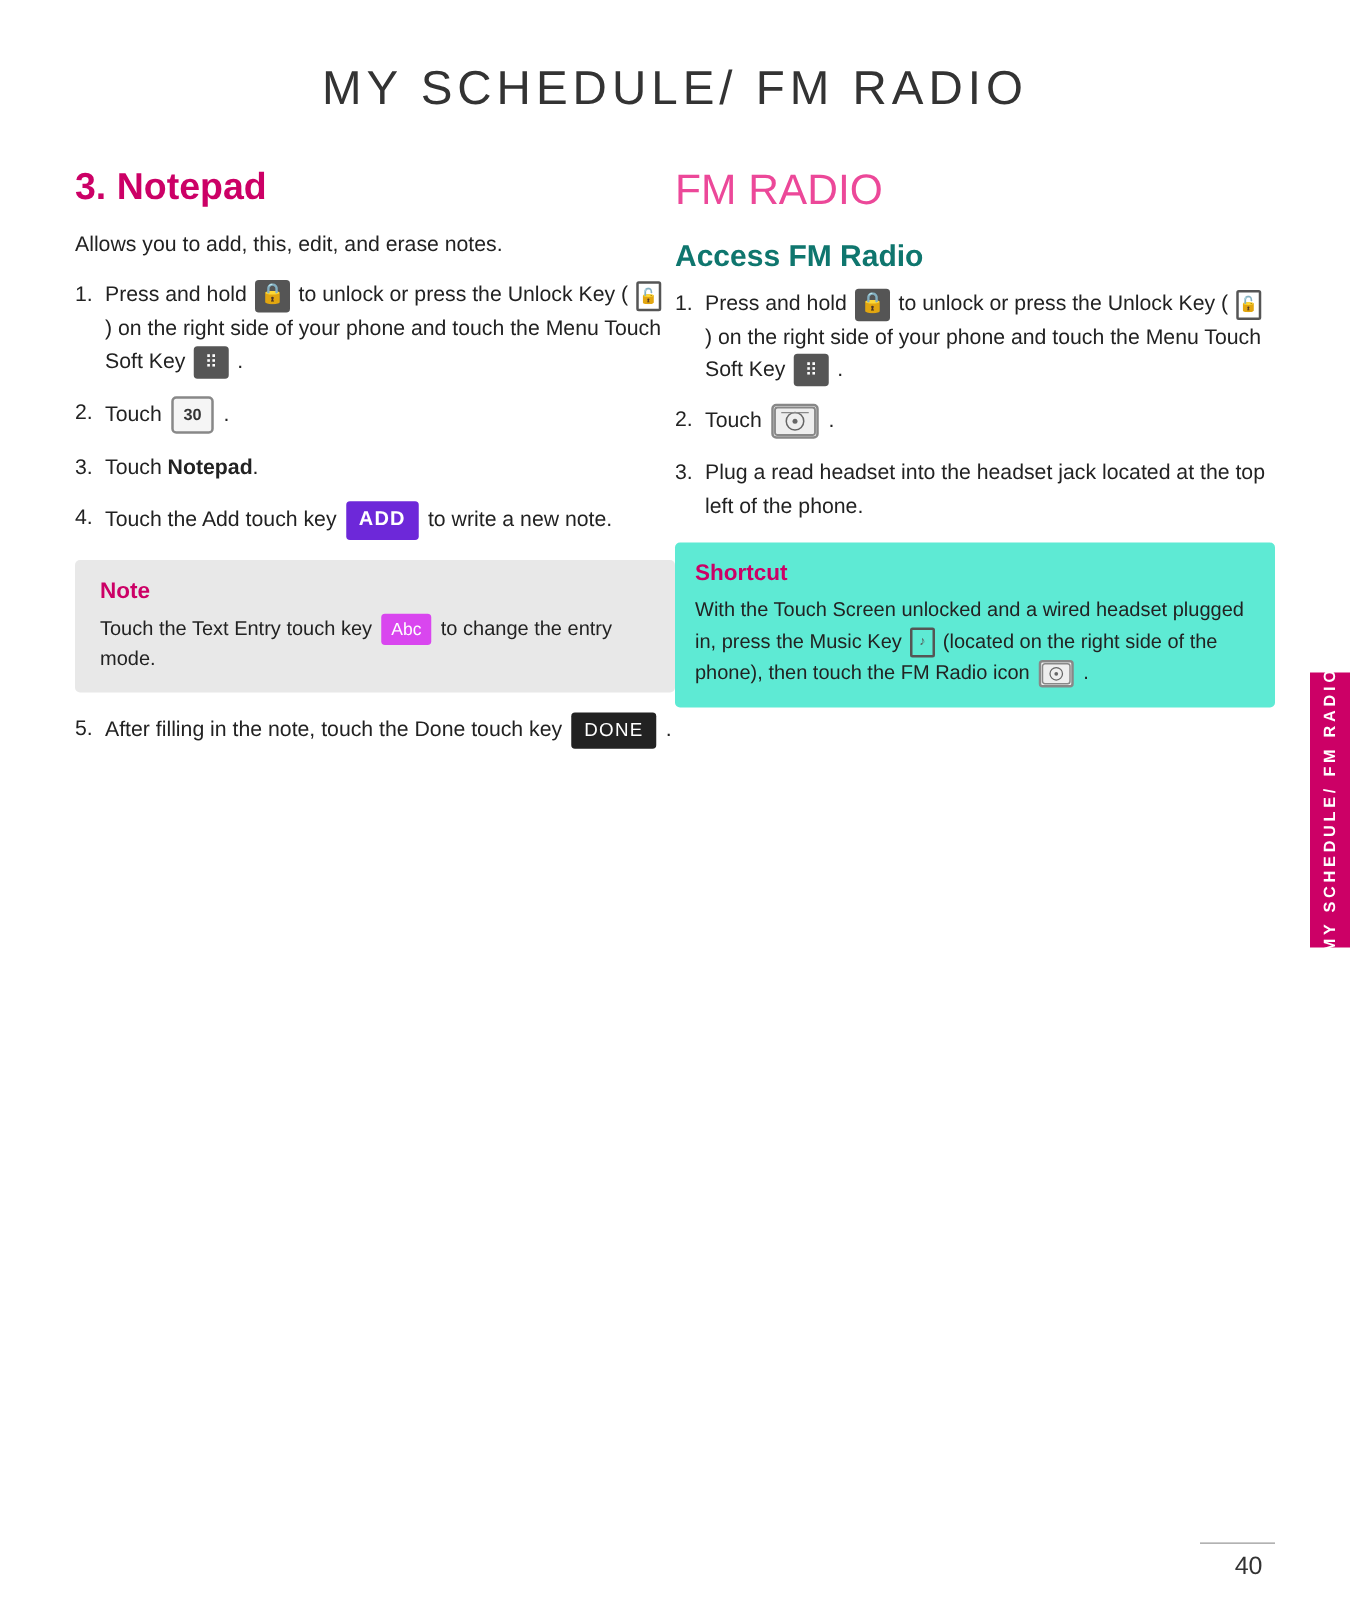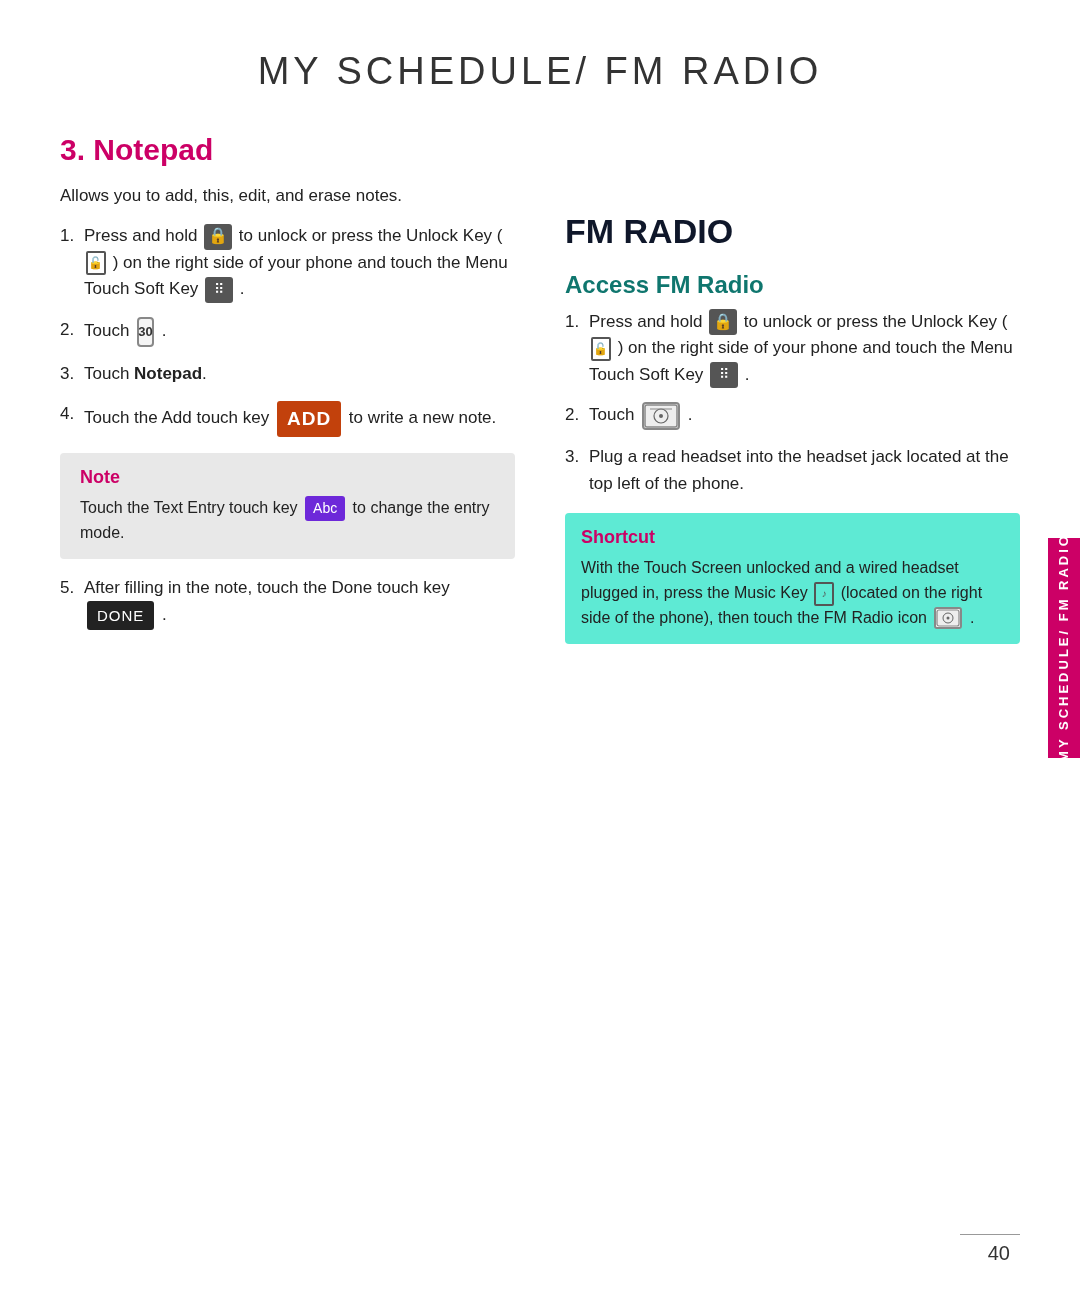--- a/index.html
+++ b/index.html
@@ -27,23 +27,21 @@
       font-weight: 300;
       letter-spacing: 4px;
       color: #333;
       margin-bottom: 40px;
       margin-top: 10px;
     }
 
     
     .columns {
       display: flex;
-      gap: 50px;
       width: 100%;
-      align-items: flex-end;
     }
 
     .left-col {
       flex: 1;
       min-width: 0;
     }
 
     .right-col {
       flex: 1;
       min-width: 0;
@@ -51,23 +49,23 @@
 
     
     .section-heading-pink {
       color: #cc0066;
       font-size: 30px;
       font-weight: bold;
       margin-bottom: 16px;
     }
 
     .section-heading-large {
-      color: #0f172a;
+      color: #ec4899;
       font-size: 34px;
-      font-weight: bold;
+      font-weight: normal;
     }
 
     .subsection-heading {
       font-size: 24px;
       font-weight: bold;
       color: #0f766e;
       margin-bottom: 10px;
       margin-top: 20px;
     }
 
@@ -97,21 +95,21 @@
     }
 
     .step-content {
       flex: 1;
     }
 
     .icon-calendar {
       display: inline-flex;
       align-items: center;
       justify-content: center;
-      width: 17px;
+      width: 34px;
       height: 30px;
       border: 2px solid #888;
       border-radius: 4px;
       font-size: 13px;
       font-weight: bold;
       color: #333;
       vertical-align: middle;
       margin: 0 3px;
       background: #f5f5f5;
     }
@@ -143,23 +141,23 @@
       font-size: 9px;
       color: #333;
       vertical-align: middle;
       margin: 0 3px;
       background: #f5f5f5;
     }
 
     
     .btn-add {
       display: inline-block;
-      background: #c2410c;
+      background: #6d28d9;
       color: #fff;
-      font-size: 19px;
+      font-size: 16px;
       font-weight: bold;
       padding: 3px 10px;
       border-radius: 3px;
       vertical-align: middle;
       margin: 0 3px;
       letter-spacing: 1px;
     }
 
     .btn-done {
       display: inline-block;
@@ -169,21 +167,21 @@
       font-weight: normal;
       padding: 3px 10px;
       border-radius: 3px;
       vertical-align: middle;
       margin: 0 3px;
       letter-spacing: 1px;
     }
 
     .btn-abc {
       display: inline-block;
-      background: #6d28d9;
+      background: #d946ef;
       color: #fff;
       font-size: 14px;
       padding: 2px 8px;
       border-radius: 3px;
       vertical-align: middle;
       margin: 0 3px;
     }
 
     
     .note-box {

